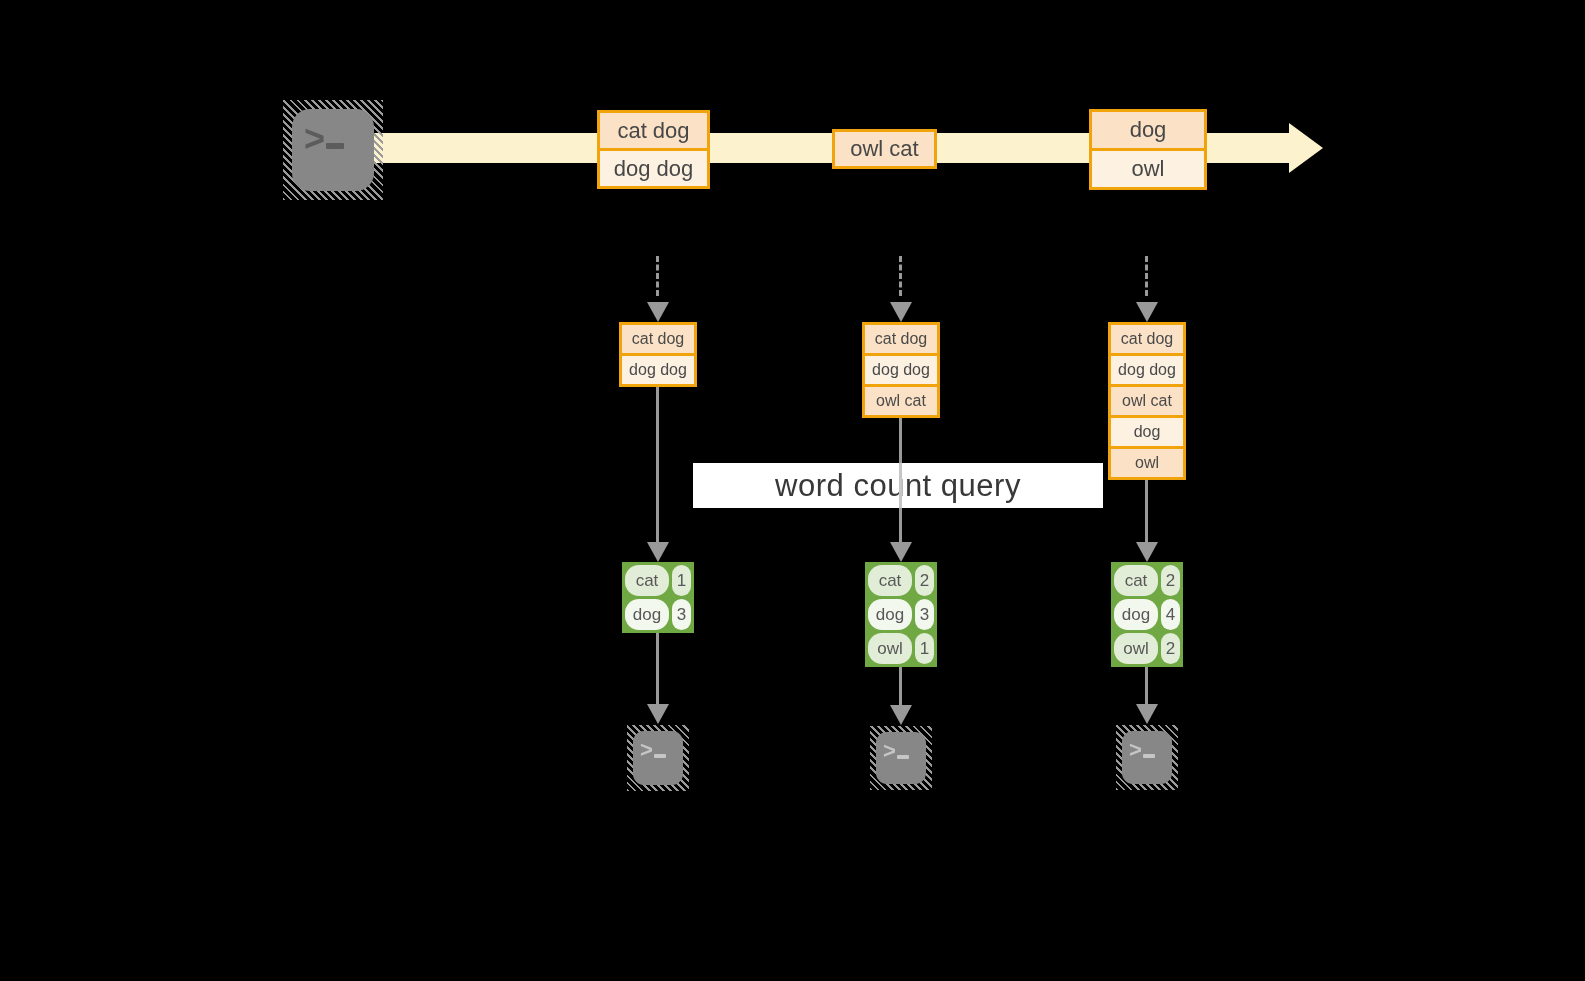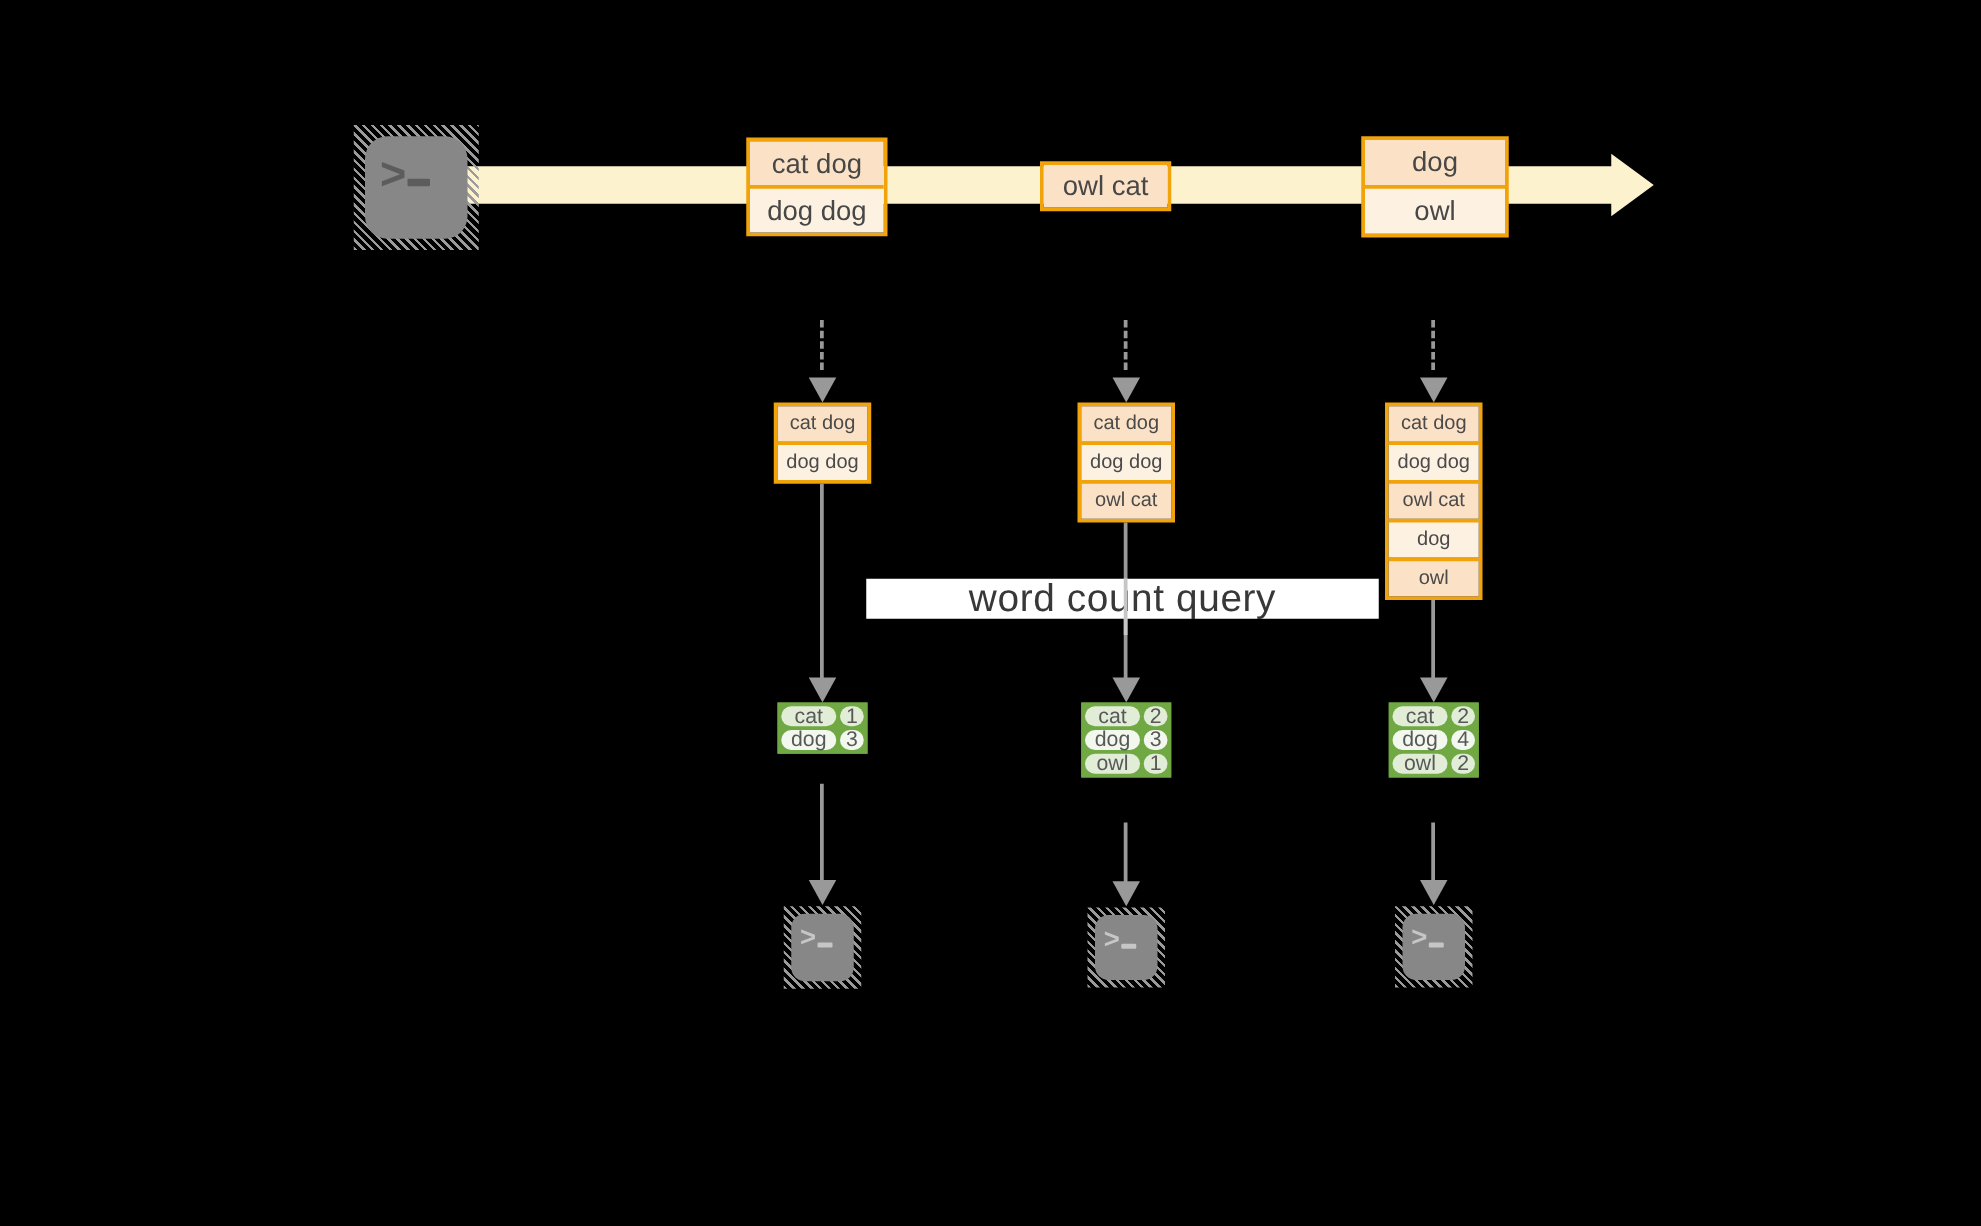--- a/index.html
+++ b/index.html
@@ -31,26 +31,26 @@
   .vline{position:absolute;width:3px;background:#999999;z-index:1;}
   .vline-light{position:absolute;width:3px;background:#c6c6c6;z-index:4;}
   
   .stack{position:absolute;width:72px;border:3px solid #f0a30a;z-index:5;}
   .srow{height:28px;display:flex;align-items:center;justify-content:center;
     font-size:16px;color:#4a4a4a;}
   .srow + .srow{border-top:3px solid #f0a30a;}
   
   .gtable{position:absolute;border:3px solid #70a843;background:#70a843;z-index:2;
     display:grid;grid-template-columns:44px 19px;gap:3px;}
-  .gcell{height:16px;display:flex;align-items:center;justify-content:center;
+  .gcell{height:31px;display:flex;align-items:center;justify-content:center;
     font-size:17px;color:#585858;border-radius:14px;}
   .gdark{background:#e2edd8;}
   .glight{background:#f3f8ef;}
   
-  .query-band{position:absolute;left:693px;top:463px;width:410px;height:32px;background:#ffffff;z-index:3;
+  .query-band{position:absolute;left:693px;top:463px;width:410px;height:45px;background:#ffffff;z-index:3;
     display:flex;align-items:center;justify-content:center;}
   .query-band span{font-size:31px;color:#383838;letter-spacing:0.5px;}
 </style>
 </head>
 <body>
 
 <div class="canvas">
 
   <div class="stream-band"></div>
   <div class="stream-arrowhead"></div>

